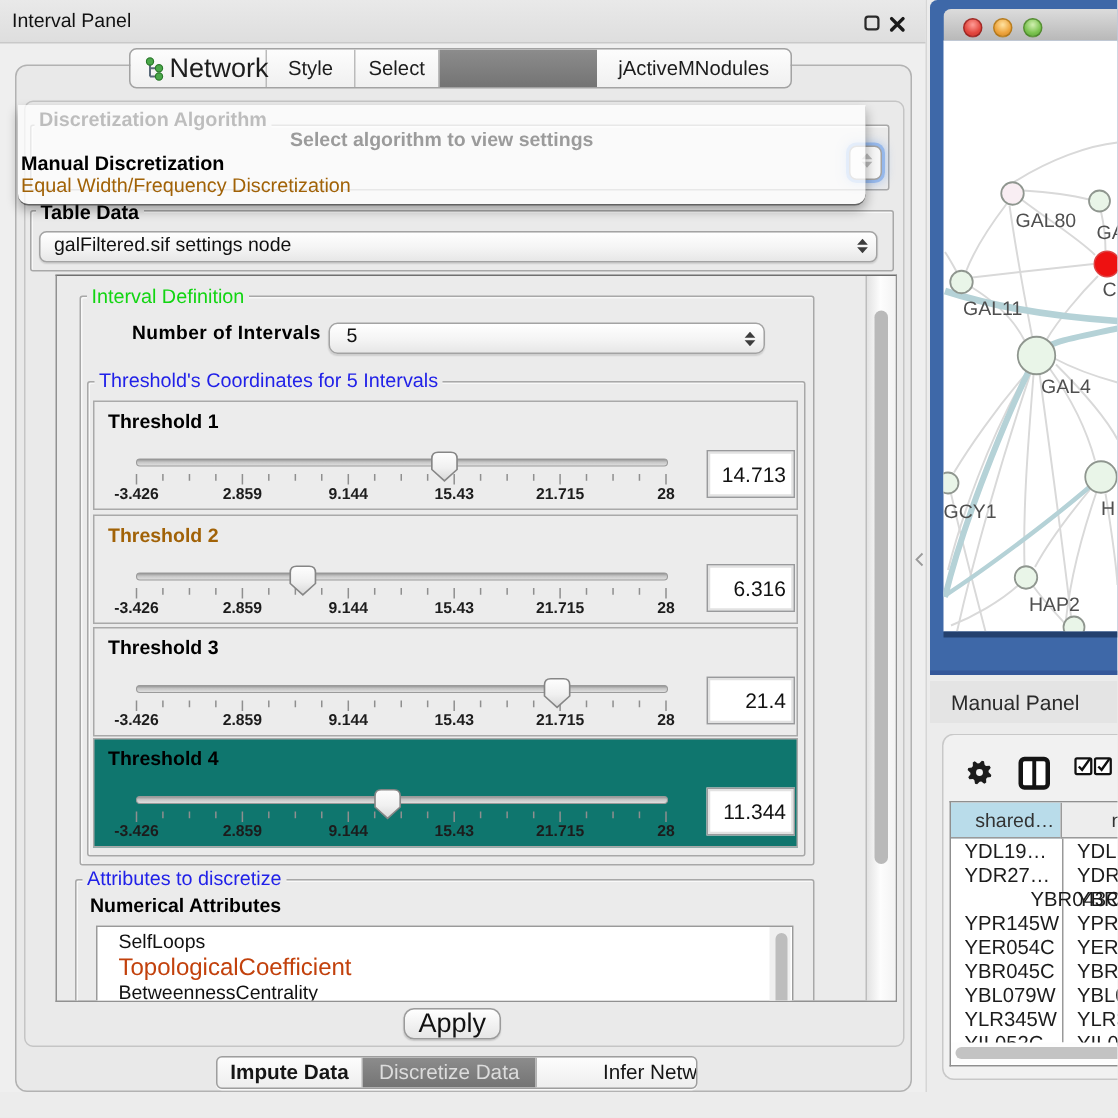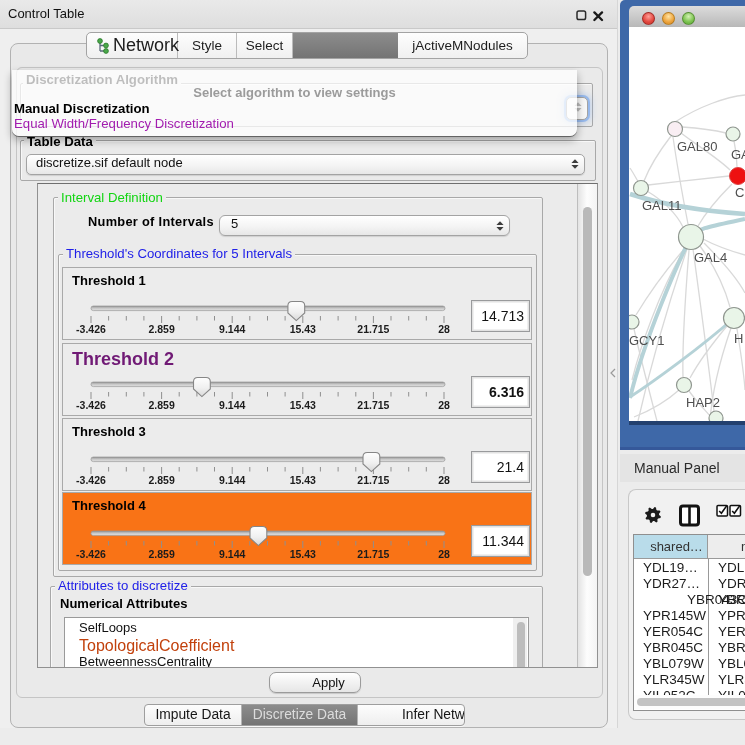--- a/index.html
+++ b/index.html
@@ -4,21 +4,21 @@
 body{width:745px;height:745px;position:relative;background:#ececec;font-family:"Liberation Sans",sans-serif;overflow:hidden;}
 .abs{position:absolute;}
 .combo{position:absolute;border:1px solid #a3a3a3;border-radius:5px;background:linear-gradient(#ffffff,#f4f4f4 55%,#e7e7e7);box-shadow:0 1px 1px rgba(0,0,0,0.12);}
 .gtitle{position:absolute;font-size:13.2px;background:#eaeaea;padding:0 3px;white-space:nowrap;}
 .grp{position:absolute;border:1px solid #a8a8a8;border-radius:2px;box-shadow:inset 1px 1px 0 rgba(255,255,255,0.65);}
 </style></head><body>
 
 <div class="abs" style="left:0;top:0;width:617px;height:728px;background:#efefef;border-right:1px solid #d6d6d6;">
 
   <div class="abs" style="left:0;top:0;width:617px;height:28px;background:linear-gradient(#e9e9e9,#dedede);border-bottom:1px solid #c9c9c9;">
-    <div class="abs" style="left:8px;top:5.5px;font-size:13px;color:#111;">Control Table</div>
+    <div class="abs" style="left:8px;top:5.5px;font-size:13px;color:#111;">Interval Panel</div>
     <svg width="11" height="11" style="position:absolute;left:576px;top:10px">
         <rect x="1" y="1" width="8.6" height="8.6" rx="1.8" fill="none" stroke="#2a2a2a" stroke-width="1.5"></rect>
       </svg>
     <svg width="11" height="11" style="position:absolute;left:592.5px;top:10.5px">
         <path d="M1.4,1.4 L9,9 M9,1.4 L1.4,9" stroke="#1a1a1a" stroke-width="2.3" stroke-linecap="round"></path>
       </svg>
   </div>
 
   <div class="abs" style="left:10px;top:43px;width:596px;height:683px;background:#e9e9e9;border:1px solid #b2b2b2;border-radius:8px;"></div>
 
@@ -29,21 +29,21 @@
 
   <div class="abs" style="left:566px;top:97px;width:20px;height:21px;border:1px solid #a3a3a3;border-radius:5px;background:#f7f7f7;box-shadow:0 0 0 2px rgba(115,163,235,0.6),0 0 6px 3px rgba(115,163,235,0.38);"></div>
   <svg width="8" height="10" style="position:absolute;left:574px;top:101.5px" viewBox="0 0 9 11.5">
 <path d="M4.5,0.2 L8.6,4.7 L0.4,4.7 Z" fill="#b9b9b9"></path>
       <path d="M0.4,6.8 L8.6,6.8 L4.5,11.3 Z" fill="#b9b9b9"></path>
     </svg>
 
   <div class="grp" style="left:20px;top:140px;width:574px;height:39px;"></div>
   <div class="gtitle" style="left:24px;top:133.5px;font-weight:bold;color:#000;">Table Data</div>
   <div class="combo" style="left:26px;top:154px;width:557px;height:19px;"></div>
-  <div class="abs" style="left:36px;top:155px;font-size:13px;color:#111;">discretize.sif default node</div>
+  <div class="abs" style="left:36px;top:155px;font-size:13px;color:#111;">galFiltered.sif settings node</div>
   <svg width="8" height="10" style="position:absolute;left:570.5px;top:158.5px" viewBox="0 0 9 11.5">
 <path d="M4.5,0.2 L8.6,4.7 L0.4,4.7 Z" fill="#3c3c3c"></path>
       <path d="M0.4,6.8 L8.6,6.8 L4.5,11.3 Z" fill="#3c3c3c"></path>
     </svg>
 
   <div class="abs" style="left:37px;top:183px;width:559px;height:483px;border:1px solid #919191;border-top-color:#6f6f6f;background:#ebebeb;overflow:hidden;">
     <div class="abs" style="left:0;top:0;width:539px;height:483px;overflow:hidden;">
 
       <div class="grp" style="left:15px;top:13px;width:488px;height:378px;"></div>
       <div class="gtitle" style="left:20px;top:6px;color:#12d512;background:#ebebeb;">Interval Definition</div>
@@ -100,21 +100,21 @@
               <text x="98.6" y="64.5" text-anchor="middle" font-size="10.5" font-weight="bold" fill="#1c1c1c" font-family="Liberation Sans, sans-serif">2.859</text>
               <text x="169.2" y="64.5" text-anchor="middle" font-size="10.5" font-weight="bold" fill="#1c1c1c" font-family="Liberation Sans, sans-serif">9.144</text>
               <text x="239.8" y="64.5" text-anchor="middle" font-size="10.5" font-weight="bold" fill="#1c1c1c" font-family="Liberation Sans, sans-serif">15.43</text>
               <text x="310.4" y="64.5" text-anchor="middle" font-size="10.5" font-weight="bold" fill="#1c1c1c" font-family="Liberation Sans, sans-serif">21.715</text>
               <text x="381.0" y="64.5" text-anchor="middle" font-size="10.5" font-weight="bold" fill="#1c1c1c" font-family="Liberation Sans, sans-serif">28</text>
 <path d="M224.9,37.7 Q224.9,33.5 229.1,33.5 L237.5,33.5 Q241.7,33.5 241.7,37.7 L241.7,45 L233.3,52.6 L224.9,45 Z" fill="url(#thg)" stroke="#868686" stroke-width="1.1"></path>
 </svg>
 <div style="position:absolute;left:408px;top:32px;width:52px;height:30px;border:1.5px solid #999a9c;box-shadow:inset 0 0 0 1.5px #e2e2e2;background:#fff;font-size:14px;line-height:30px;text-align:right;padding-right:5px;color:#111;">14.713</div>
 </div>
           <div style="position:absolute;left:62px;top:343px;width:468px;height:71px;border:1px solid #a9a9a9;background:#ececec;">
-<div style="position:absolute;left:9px;top:5px;font-size:18px;font-weight:bold;color:#701a75;">Threshold 2</div>
+<div style="position:absolute;left:9px;top:5px;font-size:13px;font-weight:bold;color:#a16207;">Threshold 2</div>
 <svg width="470" height="73" style="position:absolute;left:0;top:0">
 <defs>
                 <linearGradient id="tr138" x1="0" y1="0" x2="0" y2="1">
                   <stop offset="0" stop-color="#8e8e8e"></stop>
                   <stop offset="0.45" stop-color="#c6c6c6"></stop>
                   <stop offset="1" stop-color="#e2e2e2"></stop>
                 </linearGradient>
 <linearGradient id="thg" x1="0" y1="0" x2="0" y2="1">
                   <stop offset="0" stop-color="#fefefe"></stop>
                   <stop offset="0.55" stop-color="#f0f0f0"></stop>
@@ -144,21 +144,21 @@
               <line x1="363.3" y1="48" x2="363.3" y2="52.5" stroke="#8f8f8f" stroke-width="1"></line>
               <line x1="381.0" y1="48" x2="381.0" y2="55" stroke="#8f8f8f" stroke-width="1"></line>
 <text x="28.0" y="64.5" text-anchor="middle" font-size="10.5" font-weight="bold" fill="#1c1c1c" font-family="Liberation Sans, sans-serif">-3.426</text>
               <text x="98.6" y="64.5" text-anchor="middle" font-size="10.5" font-weight="bold" fill="#1c1c1c" font-family="Liberation Sans, sans-serif">2.859</text>
               <text x="169.2" y="64.5" text-anchor="middle" font-size="10.5" font-weight="bold" fill="#1c1c1c" font-family="Liberation Sans, sans-serif">9.144</text>
               <text x="239.8" y="64.5" text-anchor="middle" font-size="10.5" font-weight="bold" fill="#1c1c1c" font-family="Liberation Sans, sans-serif">15.43</text>
               <text x="310.4" y="64.5" text-anchor="middle" font-size="10.5" font-weight="bold" fill="#1c1c1c" font-family="Liberation Sans, sans-serif">21.715</text>
               <text x="381.0" y="64.5" text-anchor="middle" font-size="10.5" font-weight="bold" fill="#1c1c1c" font-family="Liberation Sans, sans-serif">28</text>
 <path d="M130.5,37.7 Q130.5,33.5 134.7,33.5 L143.1,33.5 Q147.3,33.5 147.3,37.7 L147.3,45 L138.9,52.6 L130.5,45 Z" fill="url(#thg)" stroke="#868686" stroke-width="1.1"></path>
 </svg>
-<div style="position:absolute;left:408px;top:32px;width:52px;height:30px;border:1.5px solid #999a9c;box-shadow:inset 0 0 0 1.5px #e2e2e2;background:#fff;font-size:14px;line-height:30px;text-align:right;padding-right:5px;color:#111;font-weight:bold;">6.316</div>
+<div style="position:absolute;left:408px;top:32px;width:52px;height:30px;border:1.5px solid #999a9c;box-shadow:inset 0 0 0 1.5px #e2e2e2;background:#fff;font-size:14px;line-height:30px;text-align:right;padding-right:5px;color:#111;">6.316</div>
 </div>
           <div style="position:absolute;left:62px;top:418px;width:468px;height:71px;border:1px solid #a9a9a9;background:#ececec;">
 <div style="position:absolute;left:9px;top:5px;font-size:13px;font-weight:bold;color:#000;">Threshold 3</div>
 <svg width="470" height="73" style="position:absolute;left:0;top:0">
 <defs>
                 <linearGradient id="tr308" x1="0" y1="0" x2="0" y2="1">
                   <stop offset="0" stop-color="#8e8e8e"></stop>
                   <stop offset="0.45" stop-color="#c6c6c6"></stop>
                   <stop offset="1" stop-color="#e2e2e2"></stop>
                 </linearGradient>
@@ -193,21 +193,21 @@
 <text x="28.0" y="64.5" text-anchor="middle" font-size="10.5" font-weight="bold" fill="#1c1c1c" font-family="Liberation Sans, sans-serif">-3.426</text>
               <text x="98.6" y="64.5" text-anchor="middle" font-size="10.5" font-weight="bold" fill="#1c1c1c" font-family="Liberation Sans, sans-serif">2.859</text>
               <text x="169.2" y="64.5" text-anchor="middle" font-size="10.5" font-weight="bold" fill="#1c1c1c" font-family="Liberation Sans, sans-serif">9.144</text>
               <text x="239.8" y="64.5" text-anchor="middle" font-size="10.5" font-weight="bold" fill="#1c1c1c" font-family="Liberation Sans, sans-serif">15.43</text>
               <text x="310.4" y="64.5" text-anchor="middle" font-size="10.5" font-weight="bold" fill="#1c1c1c" font-family="Liberation Sans, sans-serif">21.715</text>
               <text x="381.0" y="64.5" text-anchor="middle" font-size="10.5" font-weight="bold" fill="#1c1c1c" font-family="Liberation Sans, sans-serif">28</text>
 <path d="M300.0,37.7 Q300.0,33.5 304.2,33.5 L312.6,33.5 Q316.8,33.5 316.8,37.7 L316.8,45 L308.4,52.6 L300.0,45 Z" fill="url(#thg)" stroke="#868686" stroke-width="1.1"></path>
 </svg>
 <div style="position:absolute;left:408px;top:32px;width:52px;height:30px;border:1.5px solid #999a9c;box-shadow:inset 0 0 0 1.5px #e2e2e2;background:#fff;font-size:14px;line-height:30px;text-align:right;padding-right:5px;color:#111;">21.4</div>
 </div>
-          <div style="position:absolute;left:62px;top:492px;width:468px;height:71px;border:1px solid #a9a9a9;background:#f97316;">
+          <div style="position:absolute;left:62px;top:492px;width:468px;height:71px;border:1px solid #a9a9a9;background:#0f766e;">
 <div style="position:absolute;left:9px;top:5px;font-size:13px;font-weight:bold;color:#000;">Threshold 4</div>
 <svg width="470" height="73" style="position:absolute;left:0;top:0">
 <defs>
                 <linearGradient id="tr195" x1="0" y1="0" x2="0" y2="1">
                   <stop offset="0" stop-color="#8e8e8e"></stop>
                   <stop offset="0.45" stop-color="#c6c6c6"></stop>
                   <stop offset="1" stop-color="#e2e2e2"></stop>
                 </linearGradient>
 <linearGradient id="thg" x1="0" y1="0" x2="0" y2="1">
                   <stop offset="0" stop-color="#fefefe"></stop>
@@ -258,26 +258,26 @@
         <div class="abs" style="left:14px;top:35.5px;font-size:13px;color:#111;">BetweennessCentrality</div>
         <div class="abs" style="right:1px;top:0;width:14px;height:70px;background:#efefef;"></div>
         <div class="abs" style="right:3px;top:4px;width:8px;height:62px;background:#bdbdbd;border-radius:4px;"></div>
       </div>
     </div>
 
     <div class="abs" style="left:539px;top:0;width:20px;height:483px;background:linear-gradient(90deg,#e3e3e3,#fdfdfd 45%,#f2f2f2);border-left:1px solid #bdbdbd;"></div>
     <div class="abs" style="left:544.5px;top:23px;width:9.5px;height:369px;background:#b9b9b9;border-radius:5px;"></div>
   </div>
 
-  <div class="abs" style="left:269px;top:672px;width:63px;height:19px;border:1px solid #9b9b9b;border-radius:7px;background:linear-gradient(#ffffff,#f2f2f2 50%,#e6e6e6);box-shadow:0 1px 1px rgba(0,0,0,0.15);font-size:13px;text-align:center;line-height:19px;color:#111;padding-left:27px;">Apply</div>
+  <div class="abs" style="left:269px;top:672px;width:63px;height:19px;border:1px solid #9b9b9b;border-radius:7px;background:linear-gradient(#ffffff,#f2f2f2 50%,#e6e6e6);box-shadow:0 1px 1px rgba(0,0,0,0.15);font-size:18px;text-align:center;line-height:19px;color:#111;">Apply</div>
 
   <div class="abs" style="left:144px;top:704px;width:319px;height:20px;border:1px solid #9e9e9e;border-radius:4px;background:linear-gradient(#fdfdfd,#eeeeee);box-shadow:0 1px 0 rgba(255,255,255,0.7);overflow:hidden;">
     <div class="abs" style="left:96px;top:0;width:1px;height:20px;background:#b3b3b3;"></div>
     <div class="abs" style="left:97px;top:0;width:115px;height:20px;background:linear-gradient(#8c8c8c,#747474);"></div>
-    <div class="abs" style="left:0;top:0;width:96px;height:20px;font-size:13.8px;font-weight:400;color:#161616;text-align:center;line-height:20px;">Impute Data</div>
+    <div class="abs" style="left:0;top:0;width:96px;height:20px;font-size:13.8px;font-weight:700;color:#161616;text-align:center;line-height:20px;">Impute Data</div>
     <div class="abs" style="left:97px;top:0;width:115px;height:20px;font-size:13.8px;font-weight:400;color:#dcdcdc;text-align:center;line-height:20px;">Discretize Data</div>
     <div class="abs" style="left:212px;top:0;width:1px;height:20px;background:#b3b3b3;"></div>
     <div class="abs" style="left:213px;top:0;width:106px;height:20px;font-size:13.8px;font-weight:400;color:#161616;text-align:right;line-height:20px;padding-left:20px;">Infer Network</div>
   </div>
 
   <div class="abs" style="left:86px;top:32px;width:440px;height:25px;border:1px solid #a3a3a3;border-radius:5px;background:linear-gradient(#fdfdfd,#f0f0f0);overflow:hidden;">
     <div class="abs" style="left:90px;top:0;width:1px;height:25px;background:#bbb;"></div>
     <div class="abs" style="left:149px;top:0;width:1px;height:25px;background:#bbb;"></div>
     <div class="abs" style="left:205px;top:0;width:1px;height:25px;background:#bbb;"></div>
     <div class="abs" style="left:206px;top:0;width:105px;height:25px;background:linear-gradient(#8c8c8c,#747474);"></div>
@@ -293,21 +293,21 @@
     <div class="abs" style="left:311px;top:0;width:129px;height:25px;font-size:13.5px;font-weight:400;color:#1d1d1d;text-align:center;line-height:25px;">jActiveMNodules</div>
   </div>
 
   <svg width="6" height="10" style="position:absolute;left:610px;top:368px">
       <path d="M5,1 L1,5 L5,9" stroke="#9a9a9a" stroke-width="1.2" fill="none"></path>
     </svg>
 
   <div class="abs" style="left:12px;top:70px;width:565px;height:66px;background:rgba(255,255,255,0.74);border-radius:0 0 7px 7px;box-shadow:0 1px 0 rgba(60,60,60,0.65),0 4px 8px rgba(0,0,0,0.33);">
     <div class="abs" style="left:0;top:14.5px;width:565px;text-align:center;font-size:13px;font-weight:600;color:#9b9b9b;">Select algorithm to view settings</div>
     <div class="abs" style="left:2px;top:30.5px;font-size:13.2px;font-weight:bold;color:#000;">Manual Discretization</div>
-    <div class="abs" style="left:2px;top:46px;font-size:13.2px;color:#a21caf;">Equal Width/Frequency Discretization</div>
+    <div class="abs" style="left:2px;top:46px;font-size:13.2px;color:#a16207;">Equal Width/Frequency Discretization</div>
   </div>
 </div>
 
 <div class="abs" style="left:620px;top:0;width:125px;height:450px;background:#3e68a8;border-radius:5px 0 0 0;">
   <div class="abs" style="left:9px;top:6px;width:116px;height:21px;background:linear-gradient(#dcdcdc,#b8b8b8);border-radius:5px 0 0 0;border-bottom:1px solid #8f8f8f;">
     <div class="abs" style="left:12.5px;top:5.5px;width:11px;height:11px;border-radius:50%;background:radial-gradient(circle at 50% 32%,#ff9d97,#e2463d 60%,#c63a30);border:0.5px solid rgba(120,20,20,0.6);"></div>
     <div class="abs" style="left:32.5px;top:5.5px;width:11px;height:11px;border-radius:50%;background:radial-gradient(circle at 50% 32%,#ffe3a2,#eda33b 60%,#cd8526);border:0.5px solid rgba(150,100,10,0.6);"></div>
     <div class="abs" style="left:52.5px;top:5.5px;width:11px;height:11px;border-radius:50%;background:radial-gradient(circle at 50% 32%,#d2f0b2,#7ac24e 60%,#5da23a);border:0.5px solid rgba(60,110,30,0.6);"></div>
   </div>
   <svg width="116" height="394" viewBox="629 27 116 394" style="position:absolute;left:9px;top:27px;background:#ffffff">

